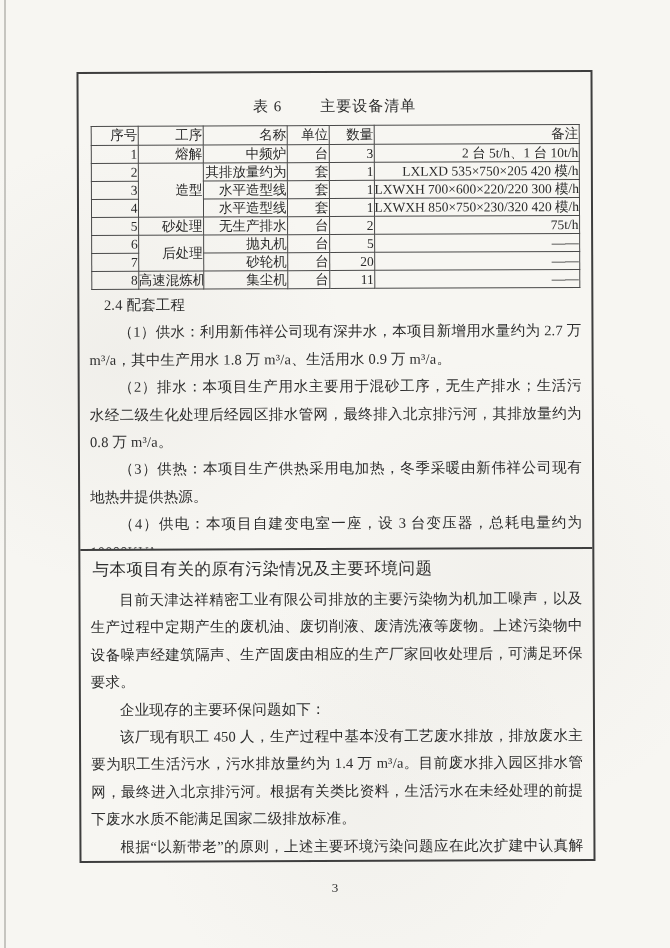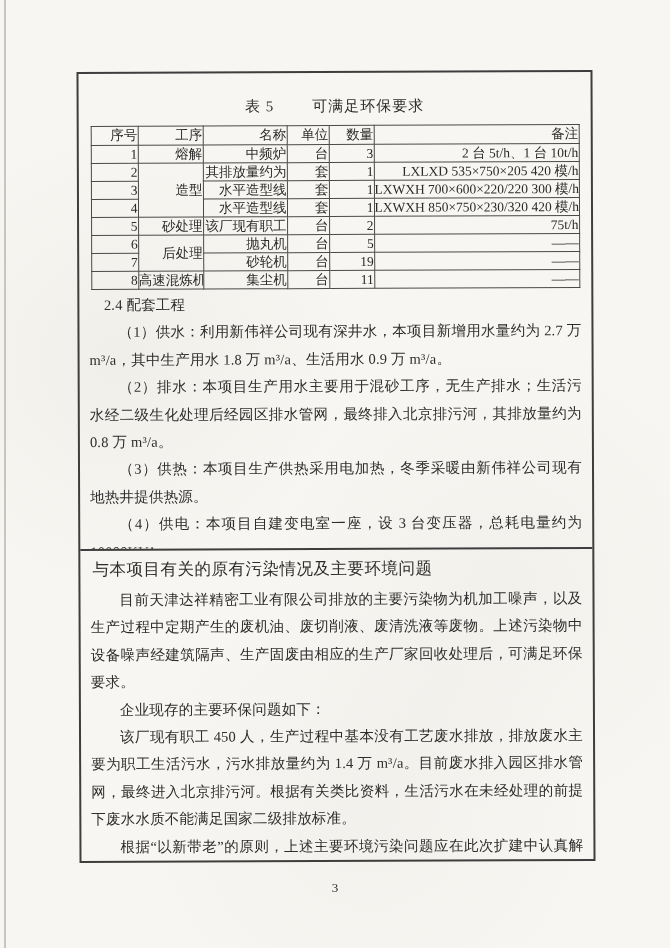--- a/index.html
+++ b/index.html
@@ -119,21 +119,21 @@
 </head>
 <body>
 
 <div class="scan-edge"></div>
 
 <div class="doc">
 
   <div class="sec1">
 
     <div class="caption">
-      <span>表 5</span><span class="gap"></span><span>可满足环保要求</span>
+      <span>表 6</span><span class="gap"></span><span>主要设备清单</span>
     </div>
 
     <table class="equip">
       <colgroup>
         <col style="width:47px">
           <col style="width:65px">
           <col style="width:84px">
         <col style="width:42px">
           <col style="width:45px">
           <col>
@@ -175,38 +175,38 @@
         <tr>
           <td>4</td>
           <td>水平造型线</td>
           <td>套</td>
           <td>1</td>
           <td>LXWXH 850×750×230/320 420 模/h</td>
         </tr>
         <tr>
           <td>5</td>
           <td>砂处理</td>
-          <td>该厂现有职工</td>
+          <td>无生产排水</td>
           <td>台</td>
           <td>2</td>
           <td>75t/h</td>
         </tr>
         <tr>
           <td>6</td>
           <td rowspan="2">后处理</td>
           <td>抛丸机</td>
           <td>台</td>
           <td>5</td>
           <td>——</td>
         </tr>
         <tr>
           <td>7</td>
           <td>砂轮机</td>
           <td>台</td>
-          <td>19</td>
+          <td>20</td>
           <td>——</td>
         </tr>
         <tr>
           <td>8</td>
           <td>高速混炼机</td>
           <td>集尘机</td>
           <td>台</td>
           <td>11</td>
           <td>——</td>
         </tr>

